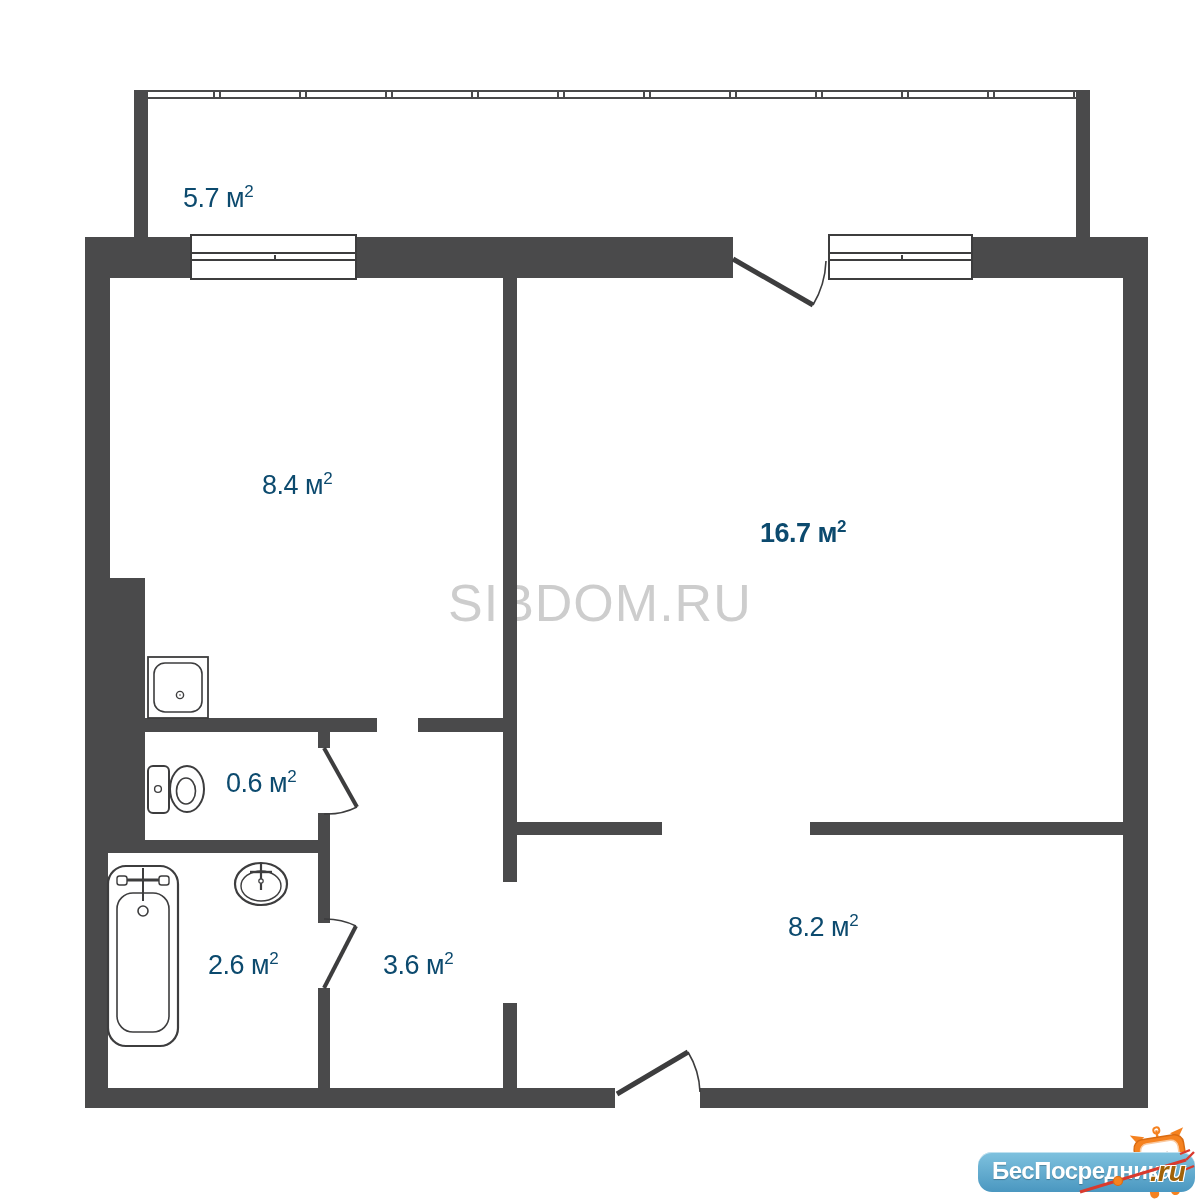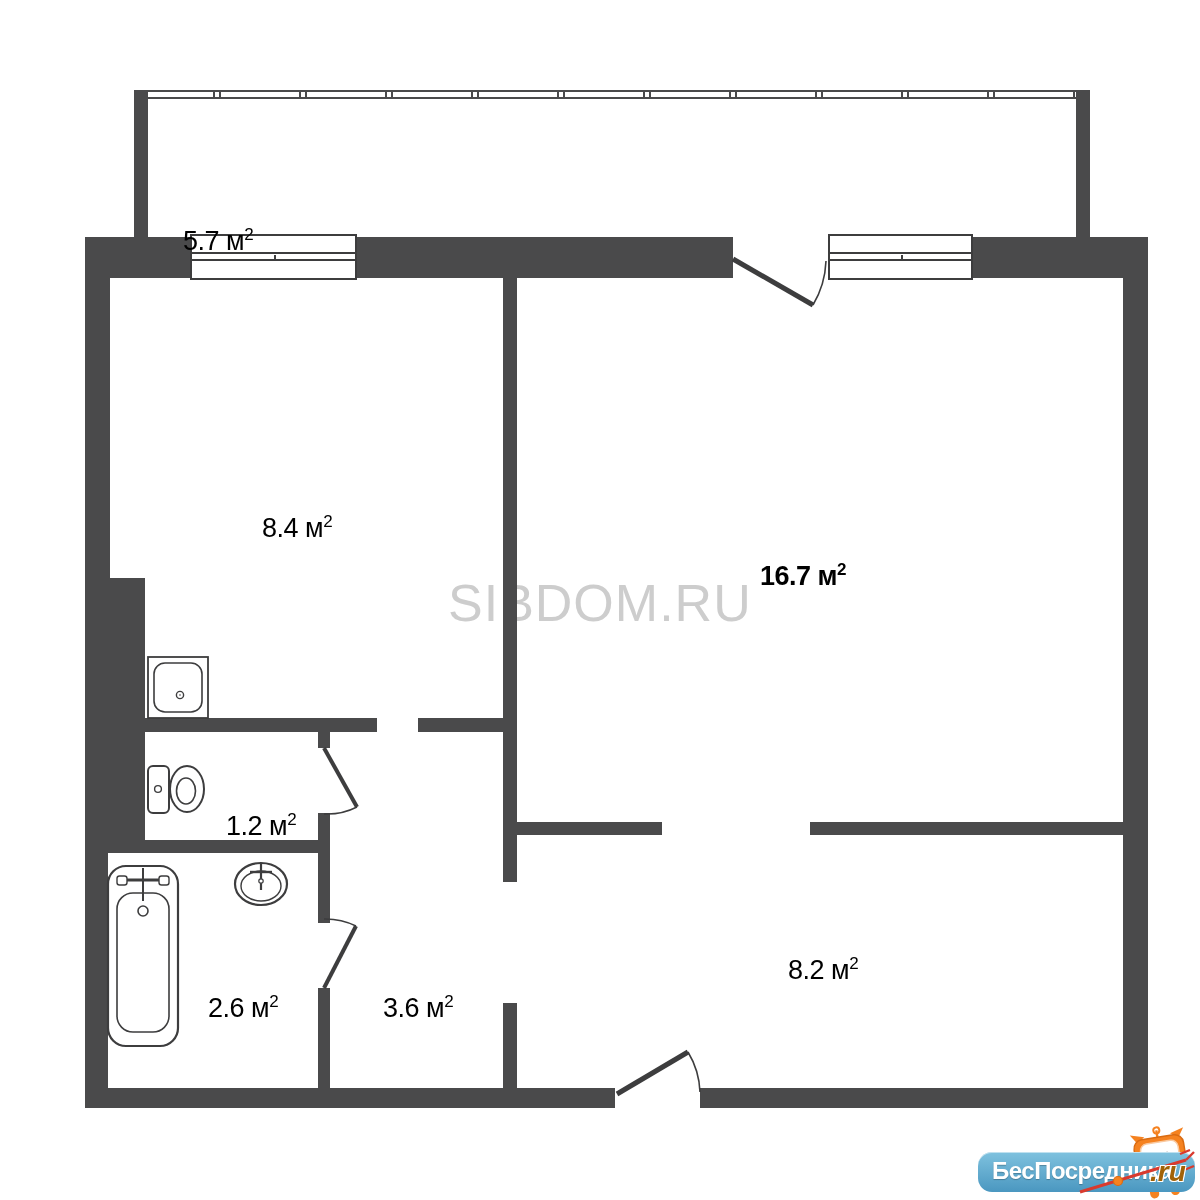--- a/index.html
+++ b/index.html
@@ -8,21 +8,21 @@
   .wall{position:absolute;background:#4a4a4b;z-index:2;}
   .thinwall{position:absolute;background:#4a4a4b;z-index:2;}
   .railing{position:absolute;z-index:2;height:9px;box-sizing:border-box;
            border-top:2px solid #4a4a4b;border-bottom:2px solid #4a4a4b;
            background:repeating-linear-gradient(90deg,transparent 0 76px,#4a4a4b 76px 78px,transparent 78px 82px,#4a4a4b 82px 84px,transparent 84px 86px);}
   .window{position:absolute;z-index:3;background:#fff;border:2px solid #3d3d3e;box-sizing:border-box;}
   .sash{position:absolute;left:-1px;right:-1px;top:16px;height:9px;box-sizing:border-box;
         border-top:2px solid #3d3d3e;border-bottom:2px solid #3d3d3e;}
   .sash::after{content:"";position:absolute;left:50%;top:1px;width:2px;height:4px;background:#3d3d3e;}
   .svgo{position:absolute;left:0;top:0;z-index:2;pointer-events:none;}
-  .room-label{position:absolute;z-index:4;font-size:27px;letter-spacing:-0.5px;color:#000000;white-space:nowrap;margin-top:43px;}
+  .room-label{position:absolute;z-index:4;font-size:27px;letter-spacing:-0.5px;color:#0c4a6e;white-space:nowrap;}
   .room-label sup{font-size:17px;vertical-align:super;line-height:0;}
   .wm1{position:absolute;z-index:1;font-size:52px;letter-spacing:1px;font-weight:400;
        color:rgba(130,130,130,0.40);text-shadow:1px 1px 0 rgba(255,255,255,0.8);white-space:nowrap;}
   .wm2{position:absolute;z-index:0;font-size:115px;font-weight:bold;
        color:rgba(210,210,210,0.55);white-space:nowrap;}
   .logo-pill{position:absolute;left:978px;top:1152px;width:217px;height:40px;z-index:6;
              border-radius:14px;background:linear-gradient(#7fc2df,#4a97c0);
              box-shadow:inset 0 1px 0 rgba(255,255,255,.5);}
   .logo-brand{position:absolute;left:14px;top:5px;font-size:24px;font-weight:bold;color:#fff;
               letter-spacing:-0.5px;text-shadow:0 1px 1px rgba(0,0,0,.25);white-space:nowrap;}
@@ -129,21 +129,21 @@
   <div class="room-label" style="left:183px;top:183px;">
     <span>5.7</span><span> м</span><sup>2</sup>
   </div>
   <div class="room-label" style="left:262px;top:470px;">
     <span>8.4</span><span> м</span><sup>2</sup>
   </div>
   <div class="room-label" style="left:760px;top:518px;font-weight:bold;">
     <span>16.7</span><span> м</span><sup>2</sup>
   </div>
   <div class="room-label" style="left:226px;top:768px;">
-    <span>1.2</span><span> м</span><sup>2</sup>
+    <span>0.6</span><span> м</span><sup>2</sup>
   </div>
   <div class="room-label" style="left:208px;top:950px;text-align:center;">
     <span>2.6</span><span> м</span><sup>2</sup>
   </div>
   <div class="room-label" style="left:383px;top:950px;">
     <span>3.6</span><span> м</span><sup>2</sup>
   </div>
   <div class="room-label" style="left:788px;top:912px;">
     <span>8.2</span><span> м</span><sup>2</sup>
   </div>

